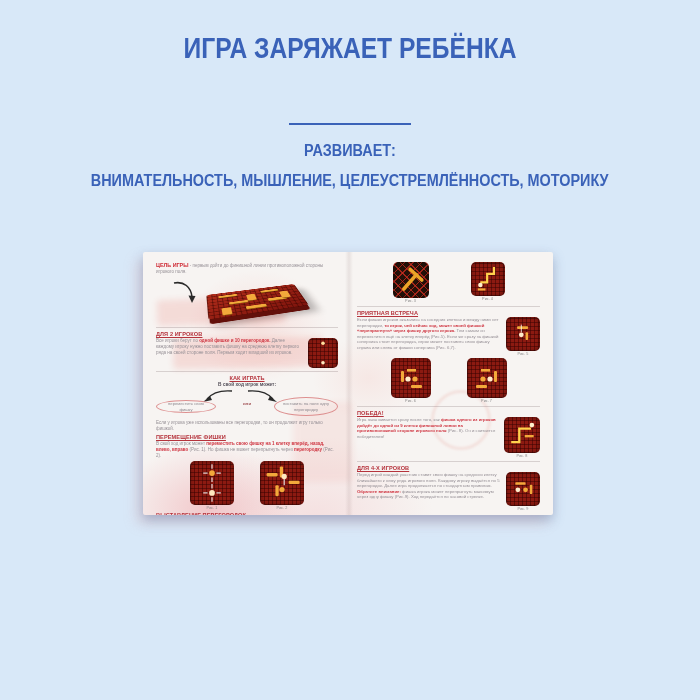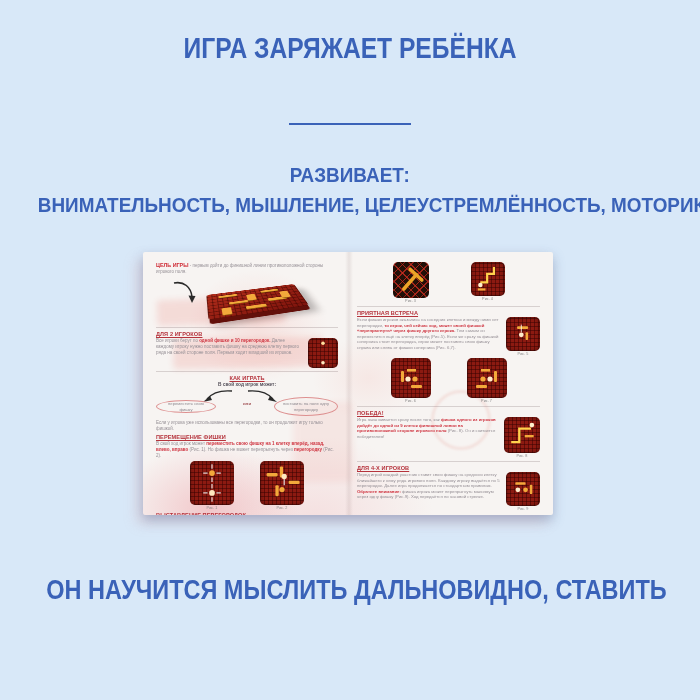--- a/index.html
+++ b/index.html
@@ -8,21 +8,21 @@
   .abs{position:absolute;}
   
   .blue-block{left:0;right:0;text-align:center;color:#3a62b8;font-weight:bold;}
   .blue-block .line{display:block;}
   .cond{display:inline-block;transform:scaleX(.82);transform-origin:50% 50%;white-space:nowrap;}
   .cond90{display:inline-block;transform:scaleX(.9);transform-origin:50% 50%;white-space:nowrap;}
   .cond87{display:inline-block;transform:scaleX(.87);transform-origin:50% 50%;white-space:nowrap;}
   #headline{top:26px;font-size:30px;}
   #headline .line{line-height:44px;}
   #hr-blue{top:123px;left:289px;width:122px;height:2px;background:#3a62b8;}
-  #develops{top:160px;font-size:21px;}
+  #develops{top:136px;font-size:16px;}
   #develops .line{line-height:30px;}
   #bottomline{top:572px;font-size:27px;}
   #bottomline .line{line-height:36px;}
   
   #booklet{top:252px;left:143px;width:410px;height:263px;background-color:#f7f4f2;
     border-radius:2px;overflow:hidden;display:flex;
     box-shadow:0 5px 12px rgba(100,125,165,.45), -6px 8px 14px rgba(230,150,150,.25);
     background-image:
       radial-gradient(130px 95px at 16% 98%, rgba(236,155,162,.50), transparent 70%),
       radial-gradient(170px 120px at 42% 102%, rgba(240,180,185,.32), transparent 70%),
@@ -307,16 +307,15 @@
               <rect x="28" y="15" width="3" height="11" rx="1" fill="#f2a93b"></rect>
             </svg>
           </div>
           <div class="figlab">Рис. 9</div>
         </div>
       </div>
     </div>
   </div>
 
   <div class="abs blue-block" id="bottomline">
-    <div class="line"><span class="cond87">ОН НАУЧИТСЯ МЫСЛИТЬ ДАЛЬНОВИДНО, СТАВИТЬ</span></div>
   </div>
 
 </div>
 
 </body></html>

